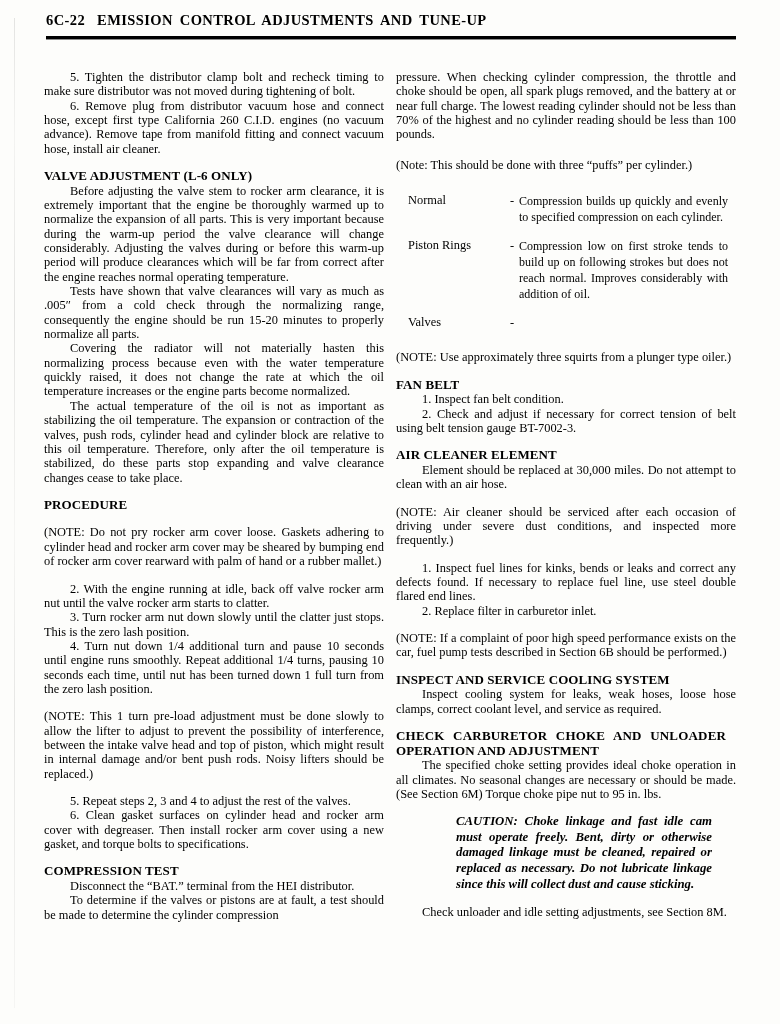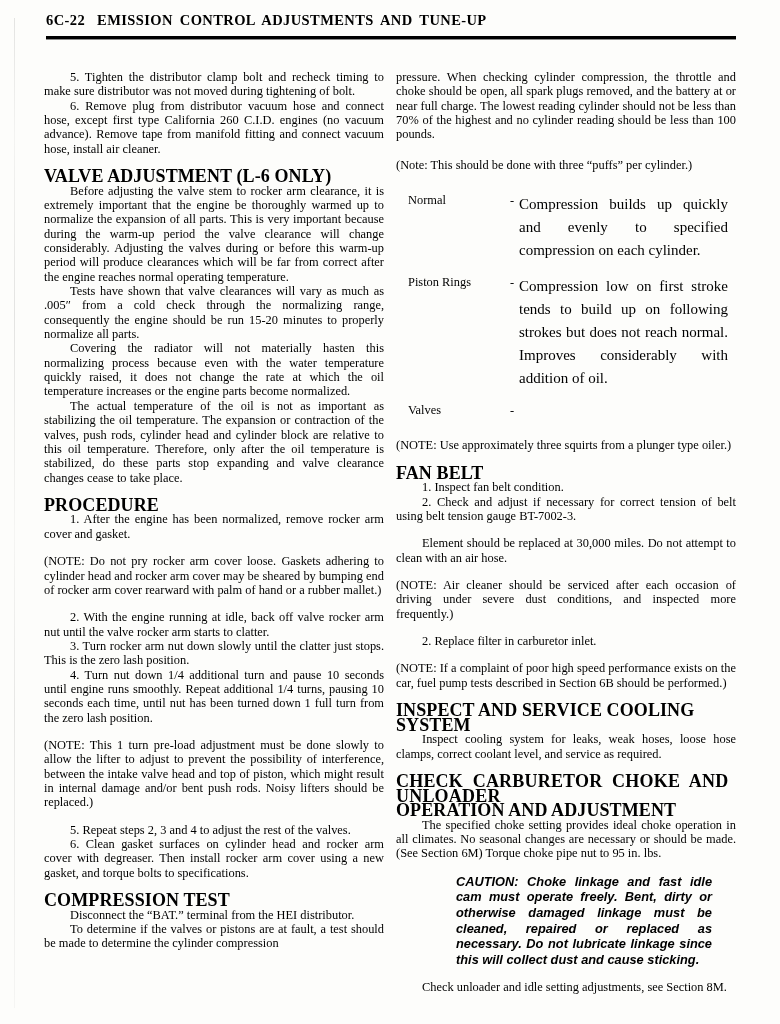--- a/index.html
+++ b/index.html
@@ -93,21 +93,21 @@
     text-indent: 26px;
   }
   p.noindent {
     text-indent: 0;
   }
   .gap-md { height: 13px; }
   .gap-lg { height: 16px; }
 
   h3.sec {
     margin: 0;
-    font-size: 18px;
+    font-size: 13px;
     font-weight: bold;
     line-height: 14.6px;
     text-align: left;
     letter-spacing: 0.1px;
   }
   h3.sec.spread {
     letter-spacing: 0.2px;
     word-spacing: 5px;
   }
 
@@ -128,27 +128,27 @@
   }
   .defdash {
     flex: 0 0 9px;
     text-align: left;
     font-size: 12.4px;
     line-height: 14.35px;
   }
   .defdesc {
     flex: 1 1 auto;
     text-align: justify;
-    font-size: 15px;
-    line-height: 23px;
+    font-size: 12px;
+    line-height: 16px;
   }
 
   
   .caution {
-    font-family: Liberation Sans, sans-serif;
+    font-family: Liberation Serif, serif;
     font-style: italic;
     font-weight: bold;
     font-size: 12.8px;
     line-height: 15.6px;
     text-align: justify;
     margin-left: 60px;
     margin-right: 24px;
   }
 </style>
 </head>
@@ -170,21 +170,20 @@
 
     <div class="gap-md"></div>
     <h3 class="sec">VALVE ADJUSTMENT (L-6 ONLY)</h3>
     <p class="body">Before adjusting the valve stem to rocker arm clearance, it is extremely important that the engine be thoroughly warmed up to normalize the expansion of all parts. This is very important because during the warm-up period the valve clearance will change considerably. Adjusting the valves during or before this warm-up period will produce clearances which will be far from correct after the engine reaches normal operating temperature.</p>
     <p class="body">Tests have shown that valve clearances will vary as much as .005″ from a cold check through the normalizing range, consequently the engine should be run 15-20 minutes to properly normalize all parts.</p>
     <p class="body">Covering the radiator will not materially hasten this normalizing process because even with the water temperature quickly raised, it does not change the rate at which the oil temperature increases or the engine parts become normalized.</p>
     <p class="body">The actual temperature of the oil is not as important as stabilizing the oil temperature. The expansion or contraction of the valves, push rods, cylinder head and cylinder block are relative to this oil temperature. Therefore, only after the oil temperature is stabilized, do these parts stop expanding and valve clearance changes cease to take place.</p>
 
     <div class="gap-md"></div>
     <h3 class="sec">PROCEDURE</h3>
-    <p class="body">1. After the engine has been normalized, remove rocker arm cover and gasket.</p>
 
     <div class="gap-md"></div>
     <p class="noindent">(NOTE: Do not pry rocker arm cover loose. Gaskets adhering to cylinder head and rocker arm cover may be sheared by bumping end of rocker arm cover rearward with palm of hand or a rubber mallet.)</p>
 
     <div class="gap-md"></div>
     <p class="body">2. With the engine running at idle, back off valve rocker arm nut until the valve rocker arm starts to clatter.</p>
     <p class="body">3. Turn rocker arm nut down slowly until the clatter just stops. This is the zero lash position.</p>
     <p class="body">4. Turn nut down 1/4 additional turn and pause 10 seconds until engine runs smoothly. Repeat additional 1/4 turns, pausing 10 seconds each time, until nut has been turned down 1 full turn from the zero lash position.</p>
 
     <div class="gap-md"></div>
@@ -236,26 +235,28 @@
 
     <div class="gap-md"></div>
     <p class="noindent">(NOTE: Use approximately three squirts from a plunger type oiler.)</p>
 
     <div class="gap-md"></div>
     <h3 class="sec">FAN BELT</h3>
     <p class="body">1. Inspect fan belt condition.</p>
     <p class="body">2. Check and adjust if necessary for correct tension of belt using belt tension gauge BT-7002-3.</p>
 
     <div class="gap-md"></div>
+    <h3 class="sec">AIR CLEANER ELEMENT</h3>
     <p class="body">Element should be replaced at 30,000 miles. Do not attempt to clean with an air hose.</p>
 
     <div class="gap-md"></div>
     <p class="noindent">(NOTE: Air cleaner should be serviced after each occasion of driving under severe dust conditions, and inspected more frequently.)</p>
 
     <div class="gap-md"></div>
+    <p class="body">1. Inspect fuel lines for kinks, bends or leaks and correct any defects found. If necessary to replace fuel line, use steel double flared end lines.</p>
     <p class="body">2. Replace filter in carburetor inlet.</p>
 
     <div class="gap-md"></div>
     <p class="noindent">(NOTE: If a complaint of poor high speed performance exists on the car, fuel pump tests described in Section 6B should be performed.)</p>
 
     <div class="gap-md"></div>
     <h3 class="sec">INSPECT AND SERVICE COOLING SYSTEM</h3>
     <p class="body">Inspect cooling system for leaks, weak hoses, loose hose clamps, correct coolant level, and service as required.</p>
 
     <div class="gap-md"></div>

